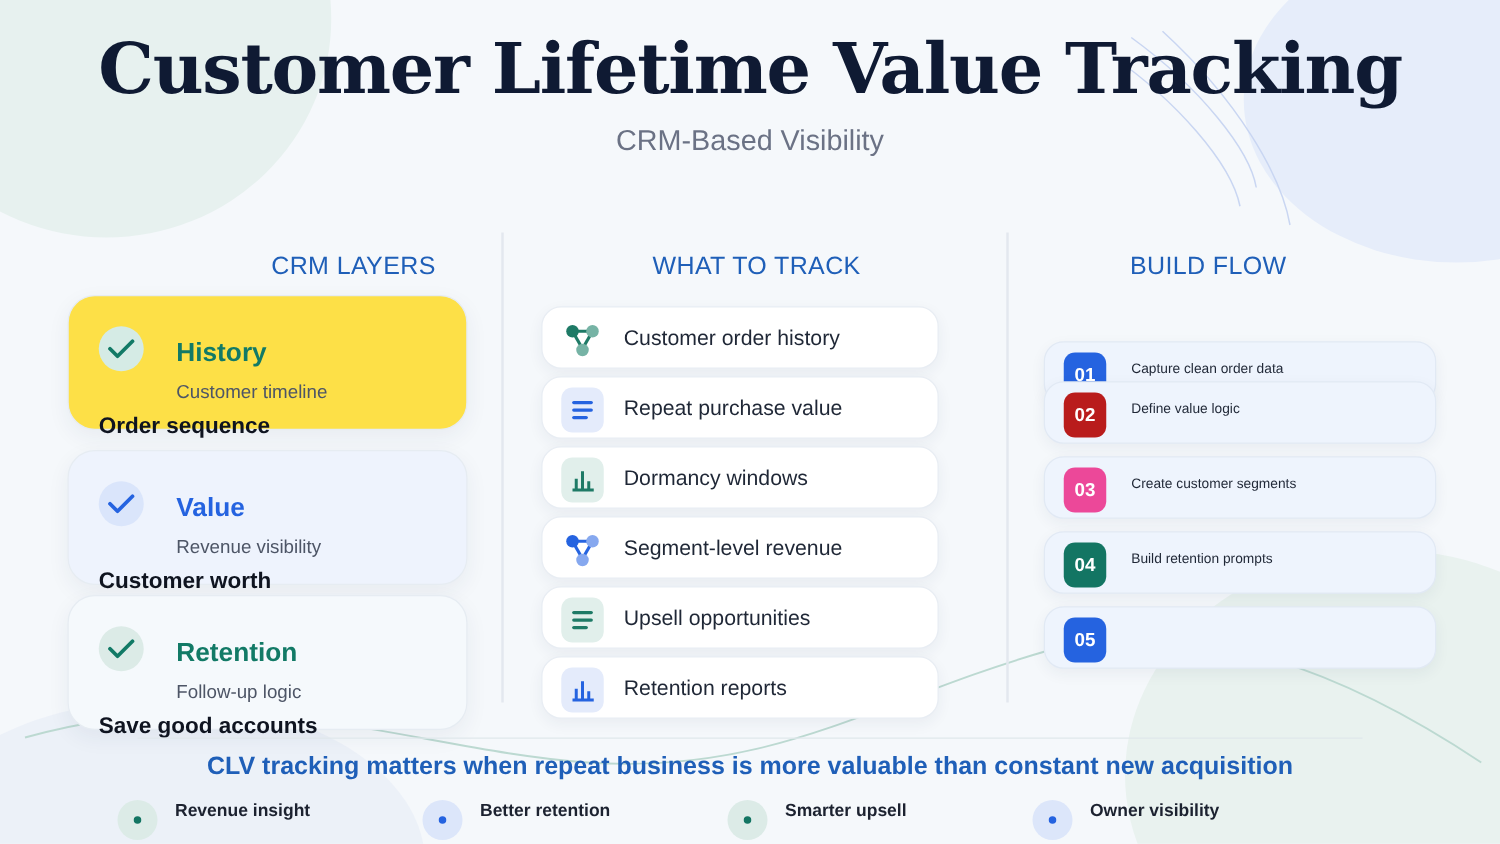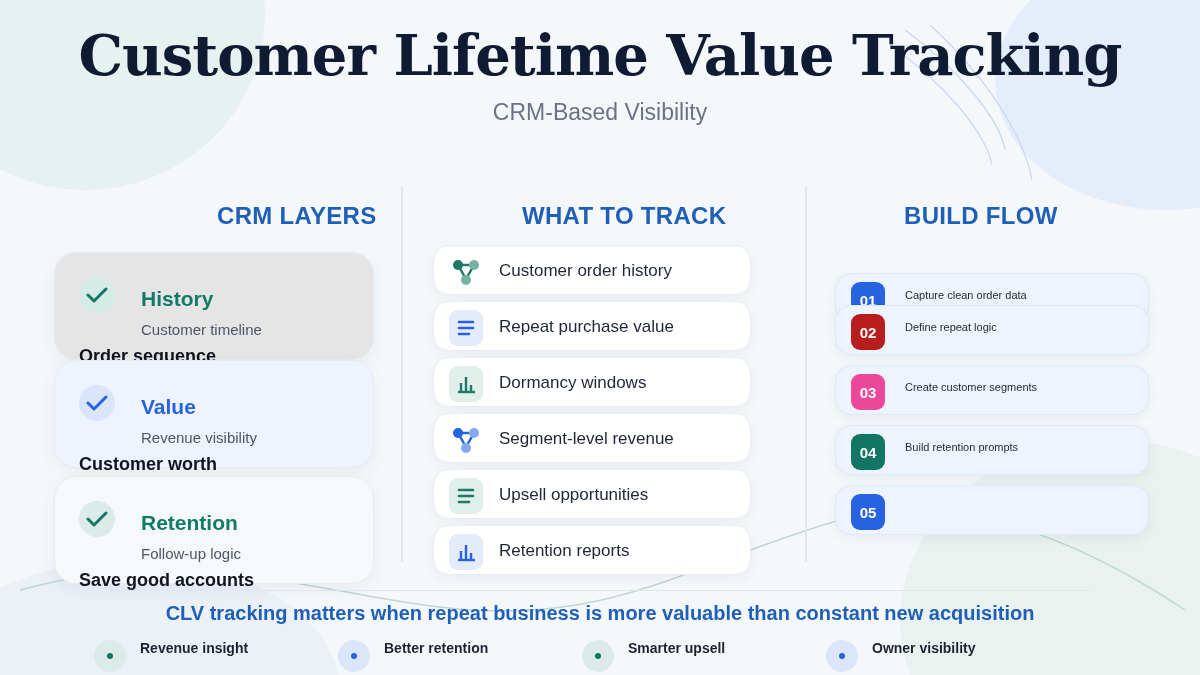--- a/index.html
+++ b/index.html
@@ -25,21 +25,21 @@
     font-weight: bold; font-size: 56px; letter-spacing: -1px;
     color: #0f1a33;
   }
   .subtitle {
     position: absolute; left: 0; right: 0; top: 99px;
     text-align: center; font-size: 23px; color: #6b7285;
   }
 
   .col-title {
     position: absolute; top: 202px;
-    font-size: 24px; font-weight: bold; color: #1f5fb8;
+    font-size: 20px; font-weight: normal; color: #1f5fb8;
     letter-spacing: .3px;
   }
   .divider { position: absolute; top: 186px; width: 2px; height: 376px; background: #e3e8ef; }
 
   
   .layer-card {
     position: absolute; left: 54px; width: 320px; height: 108px;
     border-radius: 22px; border: 1px solid #e6ecf2;
     box-shadow: 0 6px 18px rgba(30,50,80,.06);
   }
@@ -108,21 +108,21 @@
 </div>
 
 <div class="title">Customer Lifetime Value Tracking</div>
 <div class="subtitle">CRM-Based Visibility</div>
 
 <div class="divider" style="left:401px;"></div>
 <div class="divider" style="left:805px;"></div>
 
 <div class="col-title" style="left:217px;">CRM LAYERS</div>
 
-<div class="layer-card" style="top: 252px; background: #e5e5e5; text-decoration: underline;" id="layer0">
+<div class="layer-card" style="top: 236px; background: #fde047; text-decoration: underline;" id="layer0">
   <div class="check" style="background: rgb(213, 235, 229);">
     <svg width="22" height="18" viewBox="0 0 22 18">
         <path d="M2 9 L8 15 L20 3" fill="none" stroke-width="3" stroke-linecap="round" stroke-linejoin="round" stroke="#127a66"></path>
       </svg>
   </div>
   <div class="name" style="color: rgb(18, 122, 102);">History</div>
   <div class="desc">Customer timeline</div>
   <div class="tag">Order sequence</div>
 </div>
 
@@ -223,21 +223,21 @@
 
 <div class="col-title" style="left:904px;">BUILD FLOW</div>
 
 <div id="flow-list">
     <div class="flow-item" style="top: 245px; margin-top: 28px;">
       <div class="num" style="background:#2563e0">01</div>
       <div class="flabel">Capture clean order data</div>
     </div>
     <div class="flow-item" style="top: 305px;">
       <div class="num" style="background:#b91c1c">02</div>
-      <div class="flabel">Define repeat logic</div>
+      <div class="flabel">Define value logic</div>
     </div>
     <div class="flow-item" style="top: 365px;">
       <div class="num" style="background:#ec4899">03</div>
       <div class="flabel">Create customer segments</div>
     </div>
     <div class="flow-item" style="top: 425px;">
       <div class="num" style="background:#137563">04</div>
       <div class="flabel">Build retention prompts</div>
     </div>
     <div class="flow-item" style="top: 485px;">

